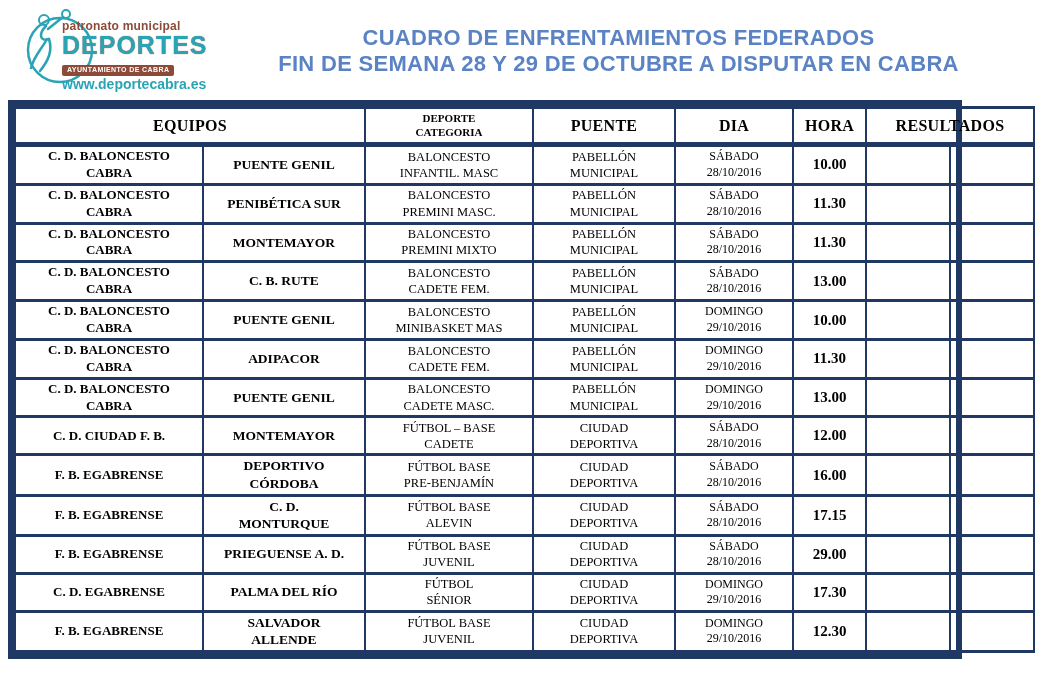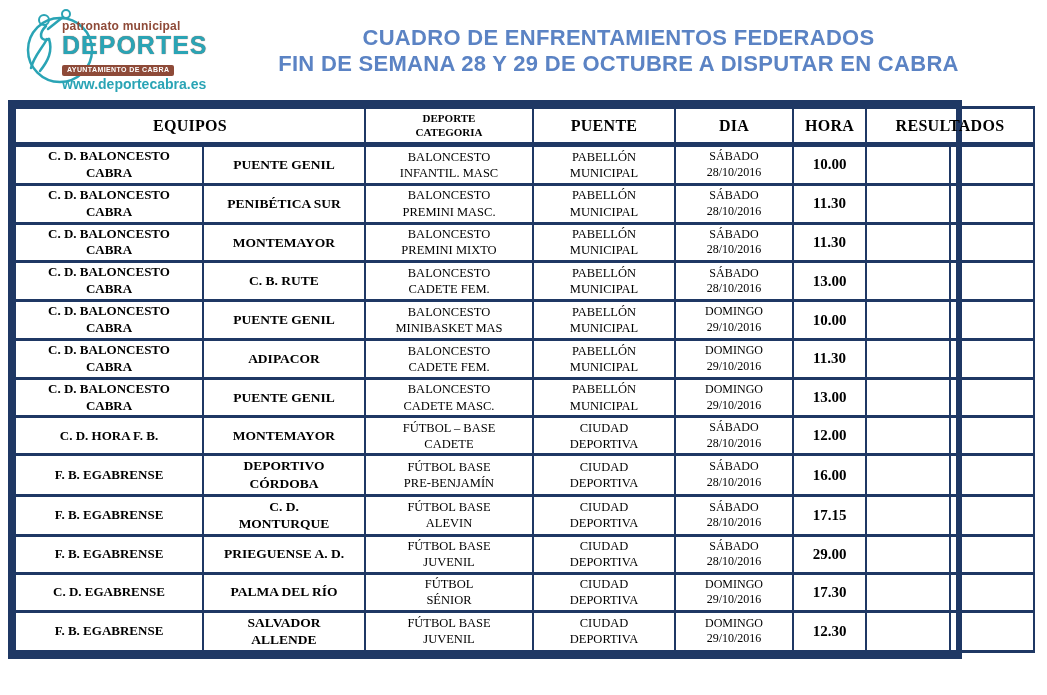--- a/index.html
+++ b/index.html
@@ -213,21 +213,21 @@
 CADETE MASC.</td>
         <td class="c-lugar">PABELLÓN
 MUNICIPAL</td>
         <td class="c-dia">DOMINGO
 29/10/2016</td>
         <td class="c-hora">13.00</td>
         <td class="c-res"></td>
         <td class="c-res"></td>
       </tr>
       <tr>
-        <td class="c-local">C. D. HORA F. B.</td>
+        <td class="c-local">C. D. CIUDAD F. B.</td>
         <td class="c-vis">MONTEMAYOR</td>
         <td class="c-dep">FÚTBOL – BASE
 CADETE</td>
         <td class="c-lugar">CIUDAD
 DEPORTIVA</td>
         <td class="c-dia">SÁBADO
 28/10/2016</td>
         <td class="c-hora">12.00</td>
         <td class="c-res"></td>
         <td class="c-res"></td>

